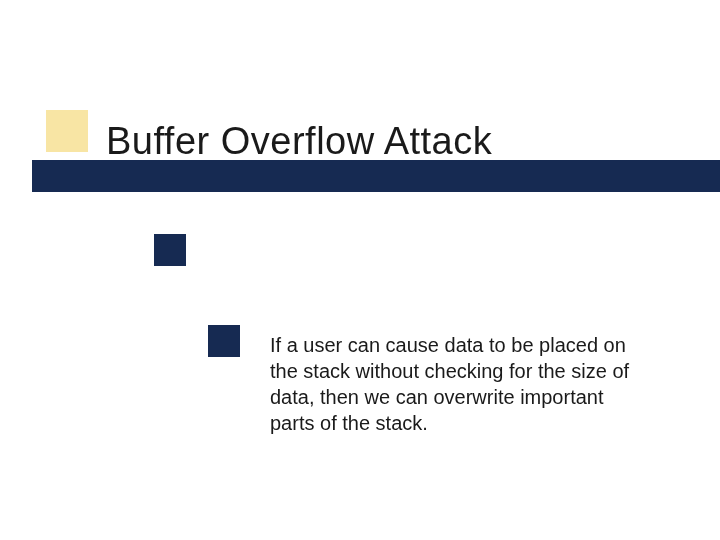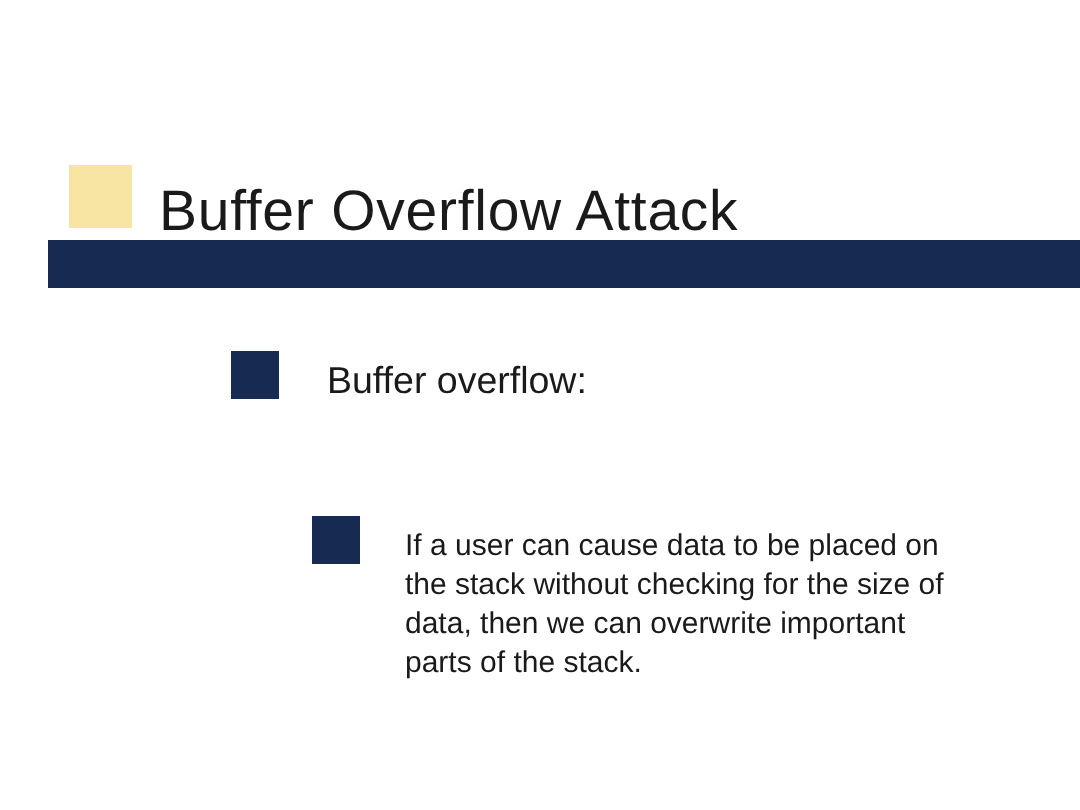--- a/index.html
+++ b/index.html
@@ -84,20 +84,19 @@
 <body>
 
 <div class="slide">
   <div class="accent-box"></div>
   <div class="title">Buffer Overflow Attack</div>
   <div class="title-rule"></div>
 
   <div class="content">
     <div class="lvl1">
       <div class="bullet"></div>
-      <div class="text">Buffer overflow:</div>
     </div>
     <div class="lvl2">
       <div class="bullet"></div>
       <div class="text">If a user can cause data to be placed on the stack without checking for the size of data, then we can overwrite important parts of the stack.</div>
     </div>
   </div>
 </div>
 
 </body></html>

